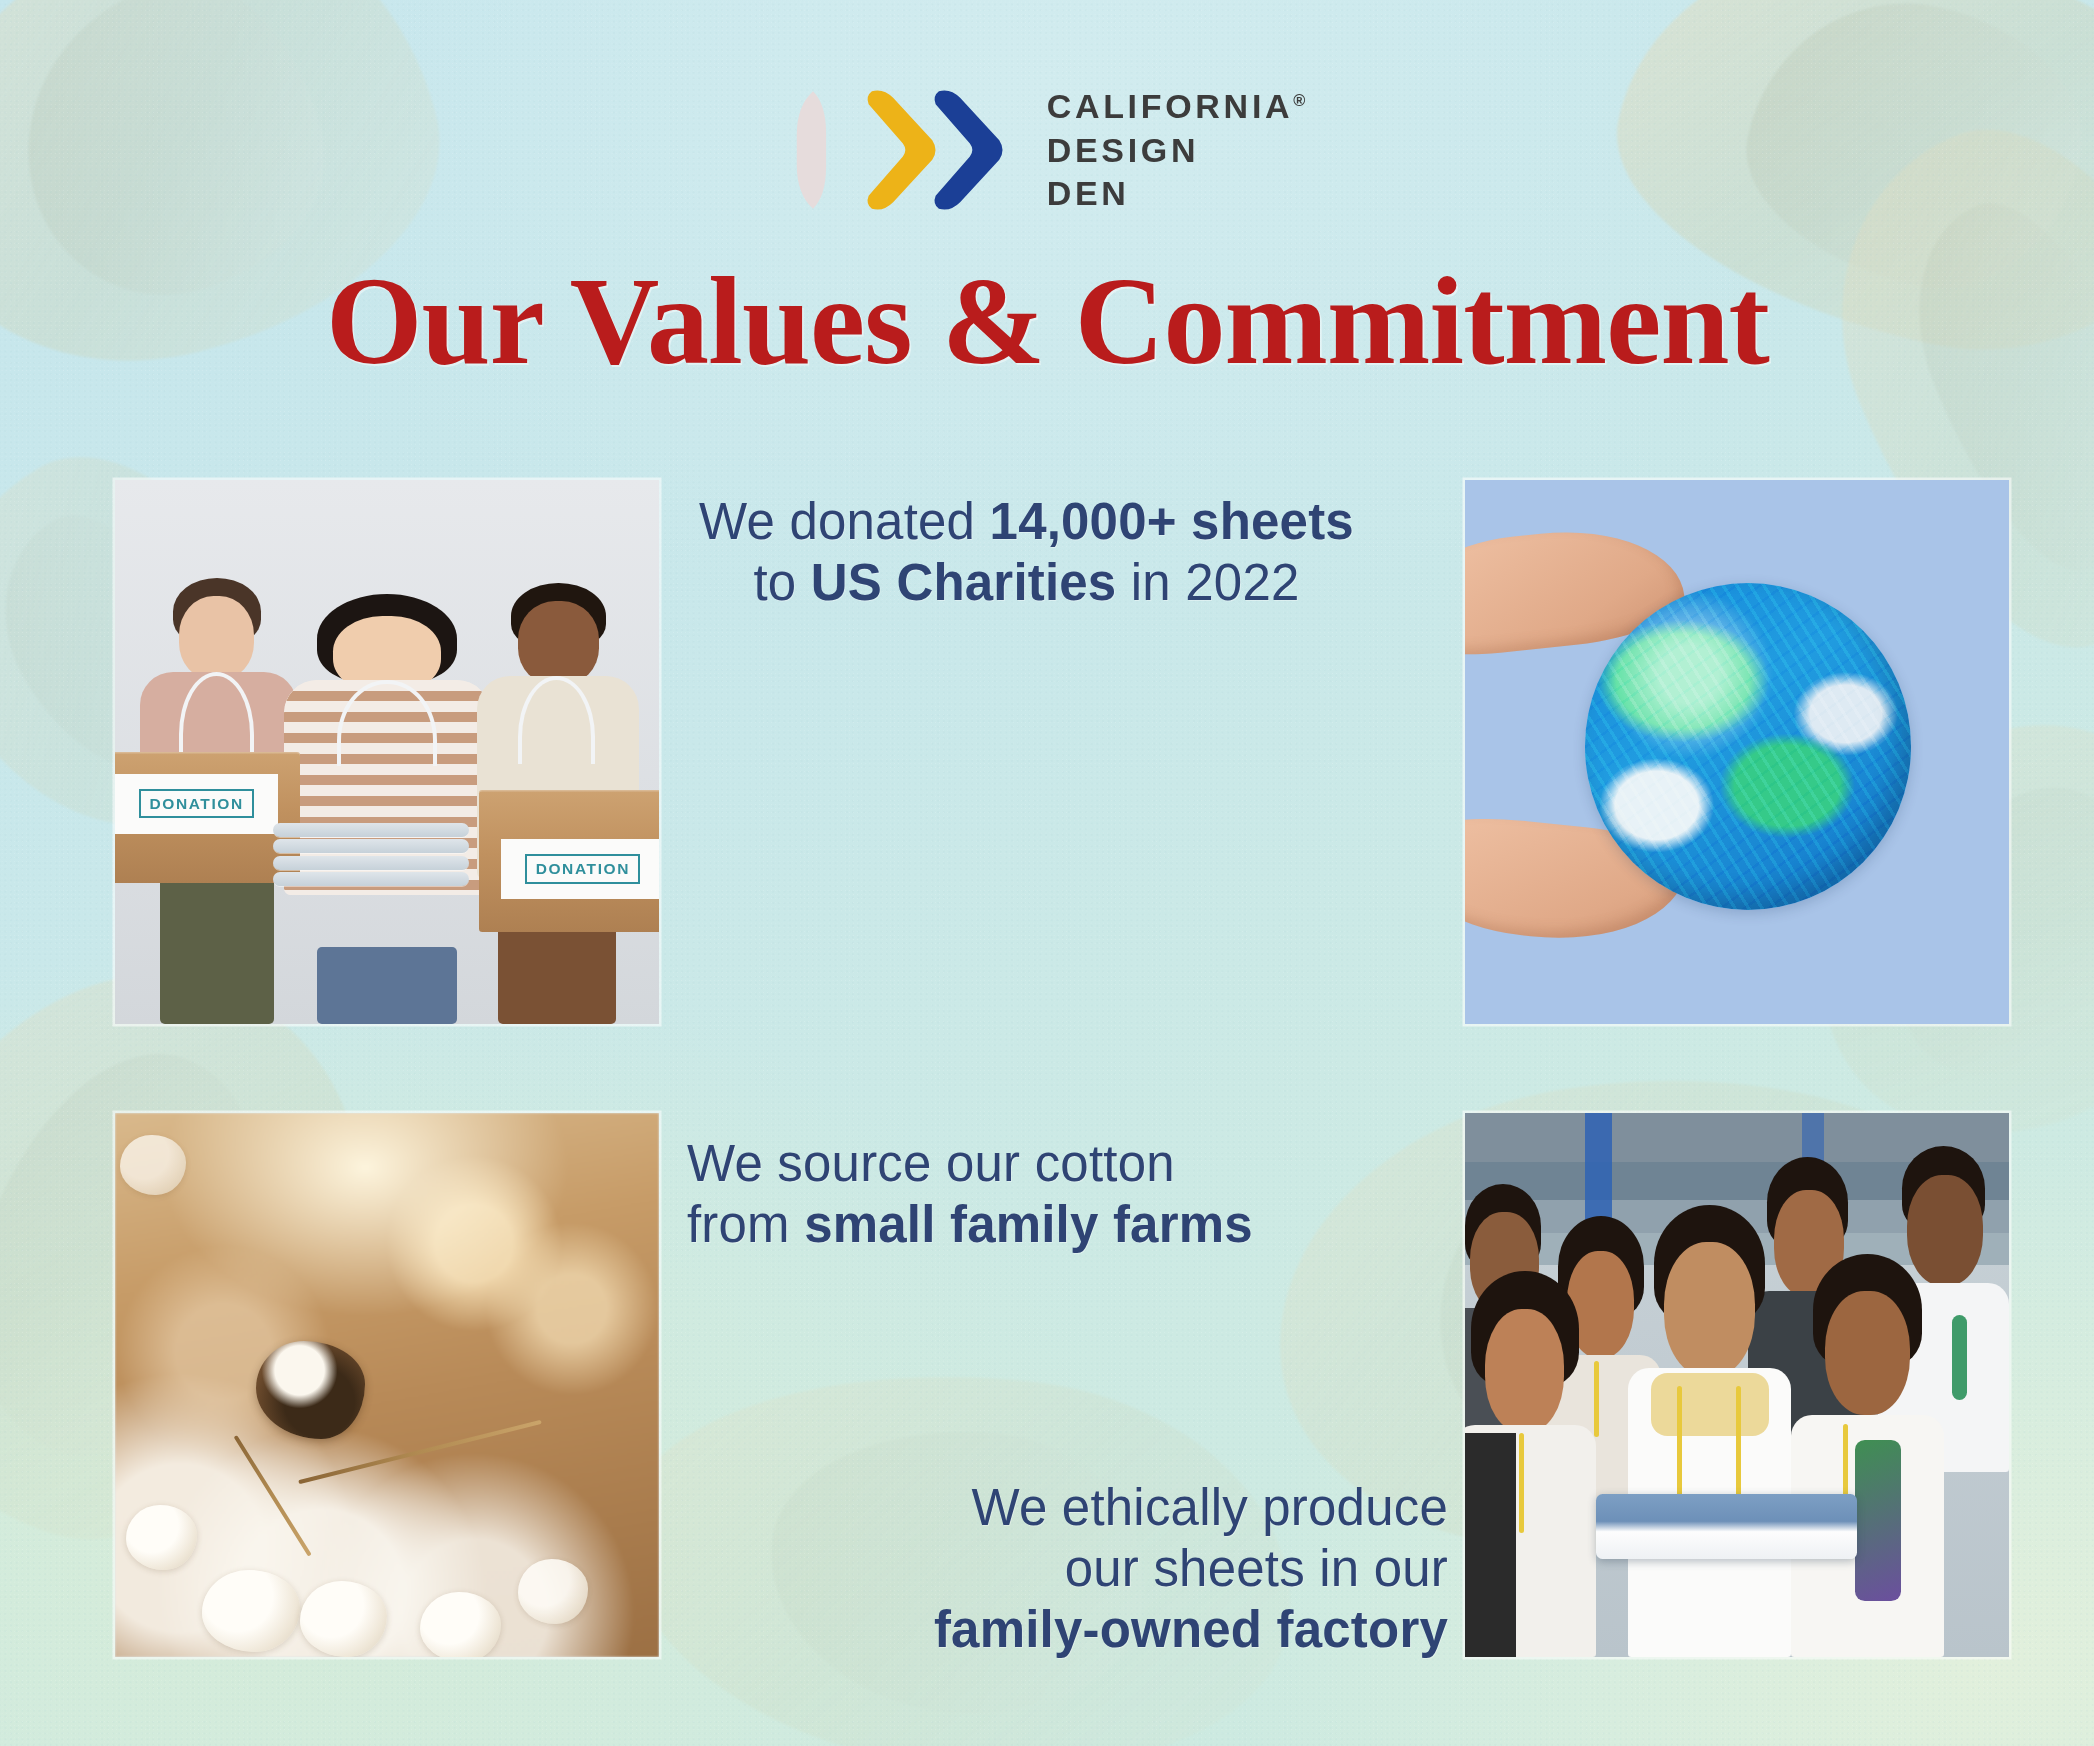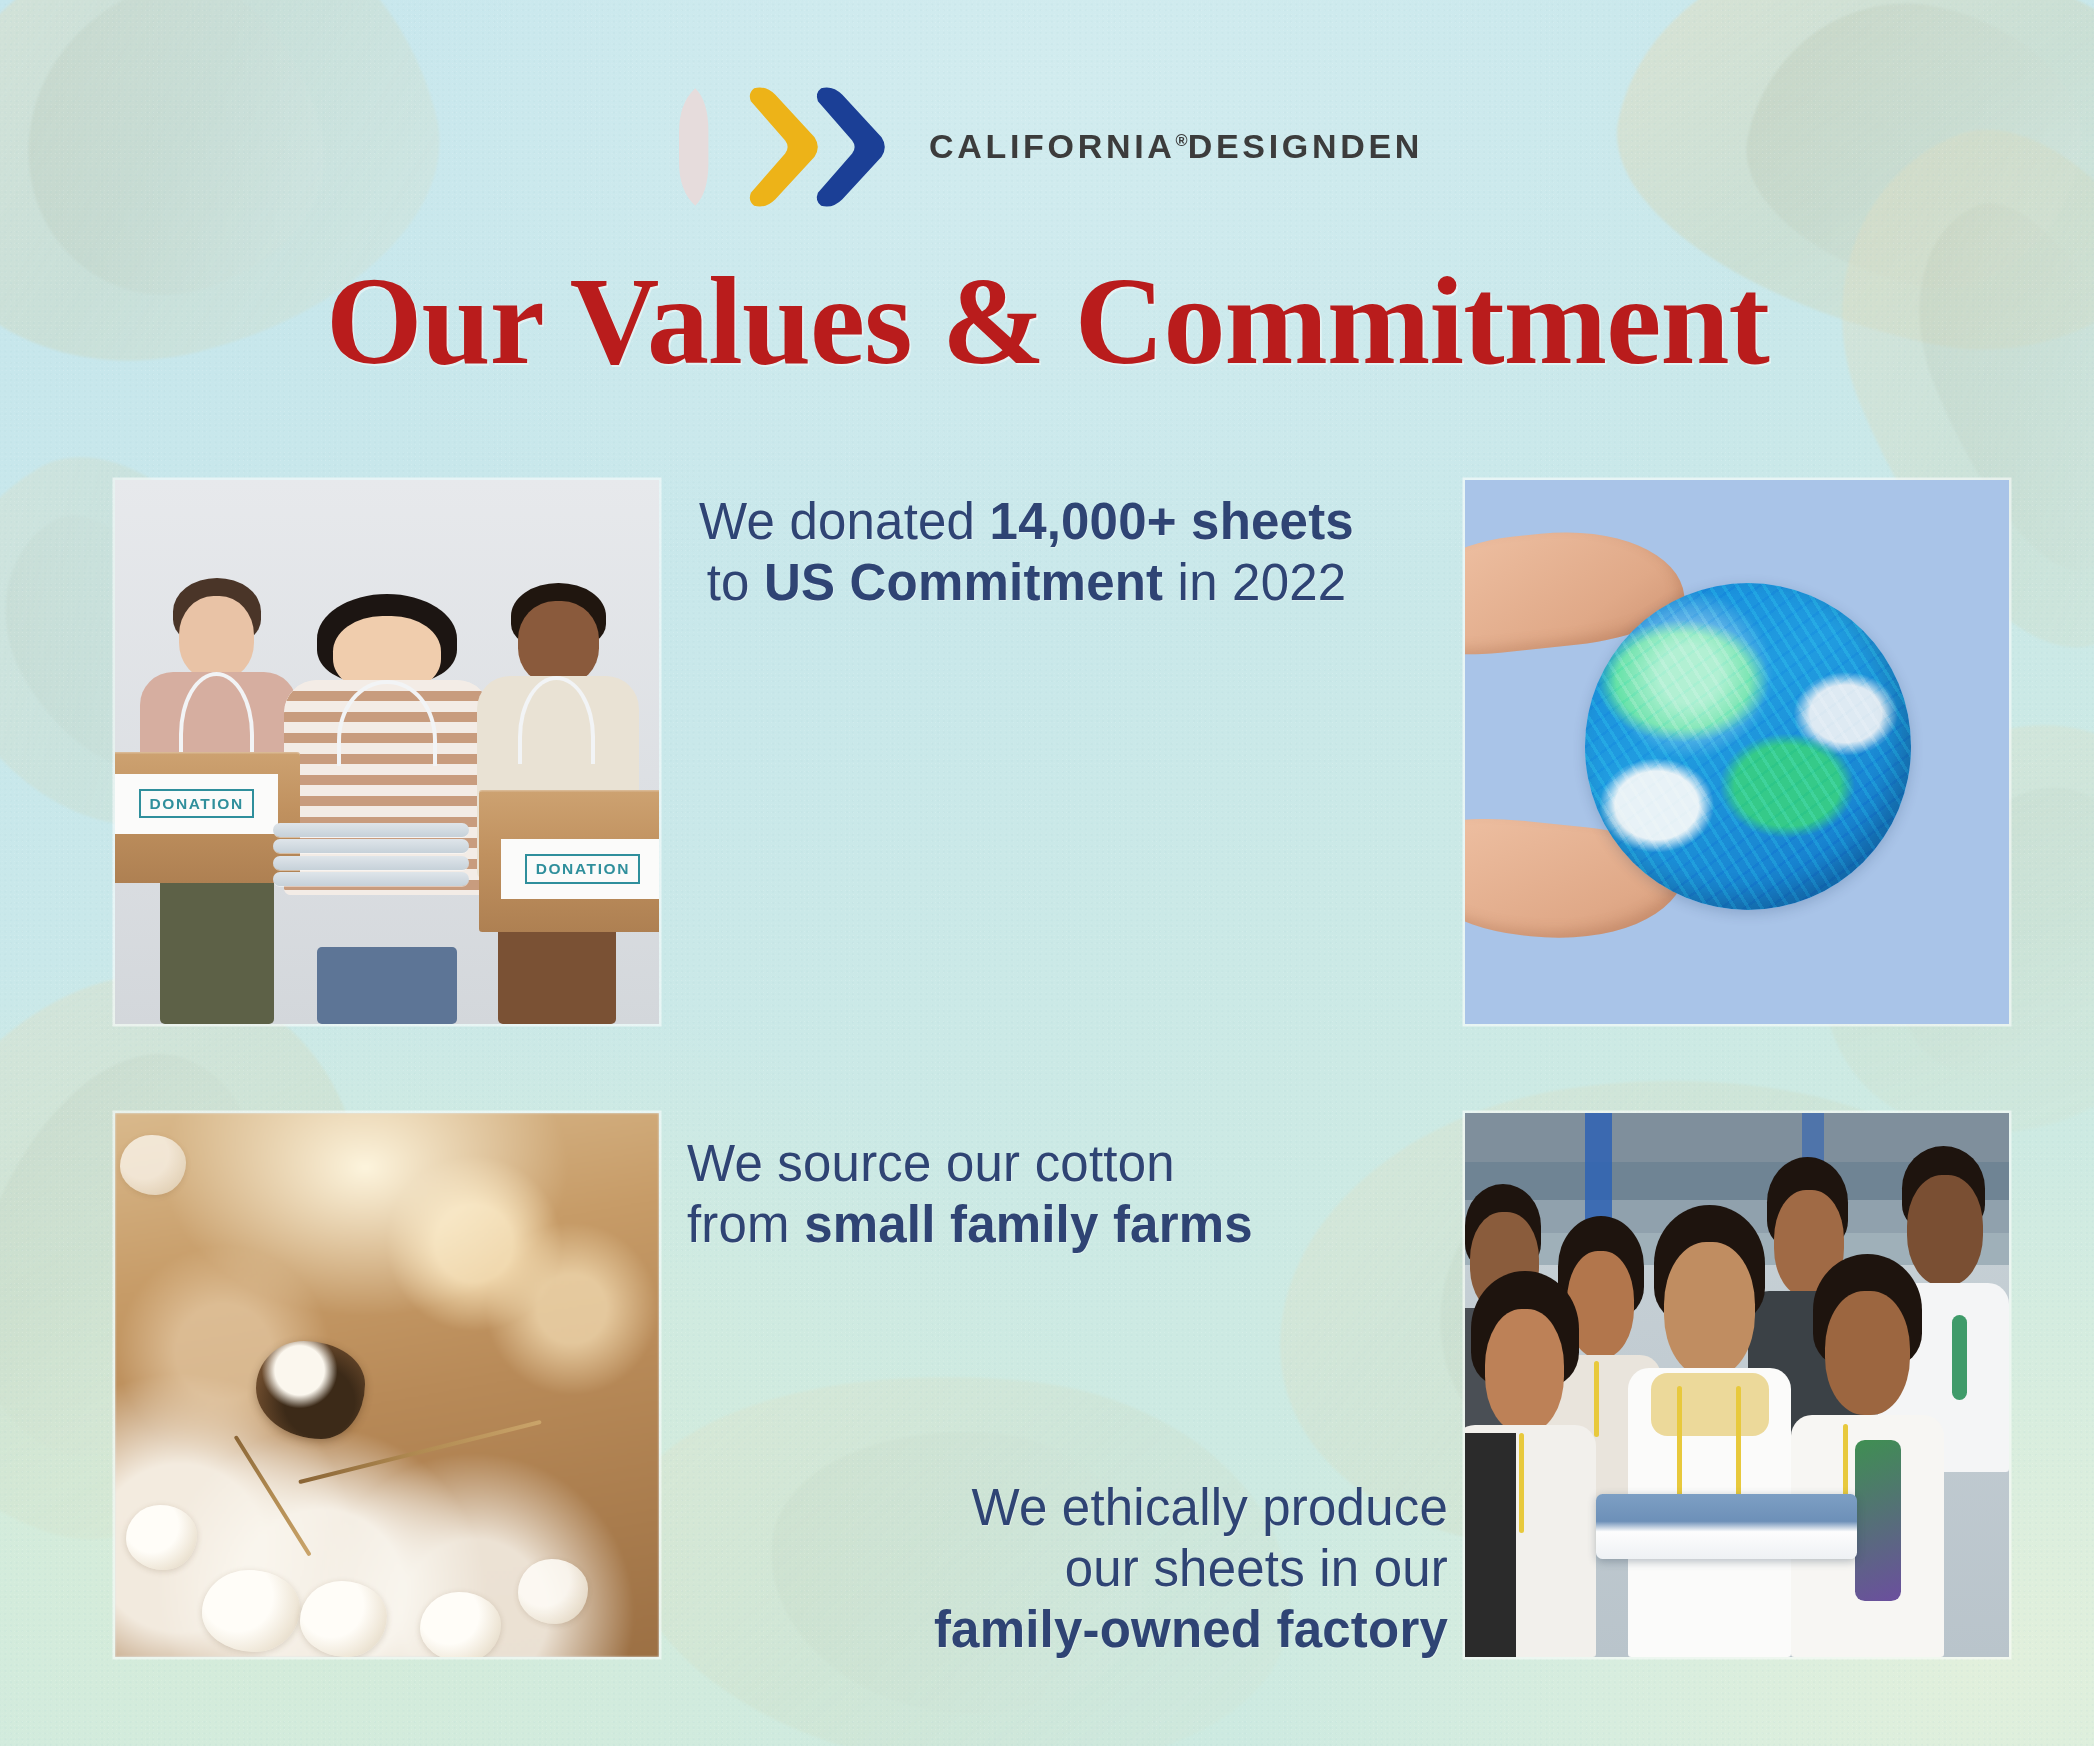--- a/index.html
+++ b/index.html
@@ -54,21 +54,21 @@
 
   
   .logo-block {
     position:absolute; top:85px; left:50%; transform:translateX(-50%);
     display:flex; align-items:center; gap:28px;
   }
   .logo-marks { display:flex; align-items:center; }
   .chev { width:85px; height:124px; position:relative; margin-right:-18px; }
   .chev svg { display:block; width:100%; height:100%; }
   .logo-words {
-    display:flex; flex-direction:row; justify-content:center;
+    display:flex; flex-direction:column; justify-content:center;
     margin-left:28px;
   }
   .logo-line {
     font-family:"Liberation Sans", sans-serif;
     font-weight:700; font-size:34px; letter-spacing:3.7px;
     color:#3c3c3c; line-height:1.28; white-space:nowrap;
   }
   .logo-line .reg { font-size:16.4px; vertical-align:super; letter-spacing:0; }
 
   
@@ -413,18 +413,18 @@
         <div class="fhead" style="left:22%;top:9%;width:56%;height:31%;background:#9c6640;"></div>
         <div class="fbody" style="left:0;top:40%;width:100%;height:60%;background:#f7f6f3;"></div>
         <div class="fsash" style="left:42%;top:46%;width:30%;height:40%;background:linear-gradient(160deg,#3f8f52,#6b4f9e);border-radius:9.8px;"></div>
         <div class="flany" style="left:34%;top:42%;height:24%;"></div>
       </div>
 
       <div class="bolt-sheet"></div>
     </div>
   </div>
 
-  <div class="value-text" id="value-1">We donated <b>14,000+ sheets</b><br>to <b>US Commitment</b> in 2022</div>
+  <div class="value-text" id="value-1">We donated <b>14,000+ sheets</b><br>to <b>US Charities</b> in 2022</div>
   <div class="value-text" id="value-3">We source our cotton<br>from <b>small family farms</b></div>
   <div class="value-text" id="value-4">We ethically produce<br>our sheets in our<br><b>family-owned factory</b></div>
 
 </div>
 
 
 </body></html>

